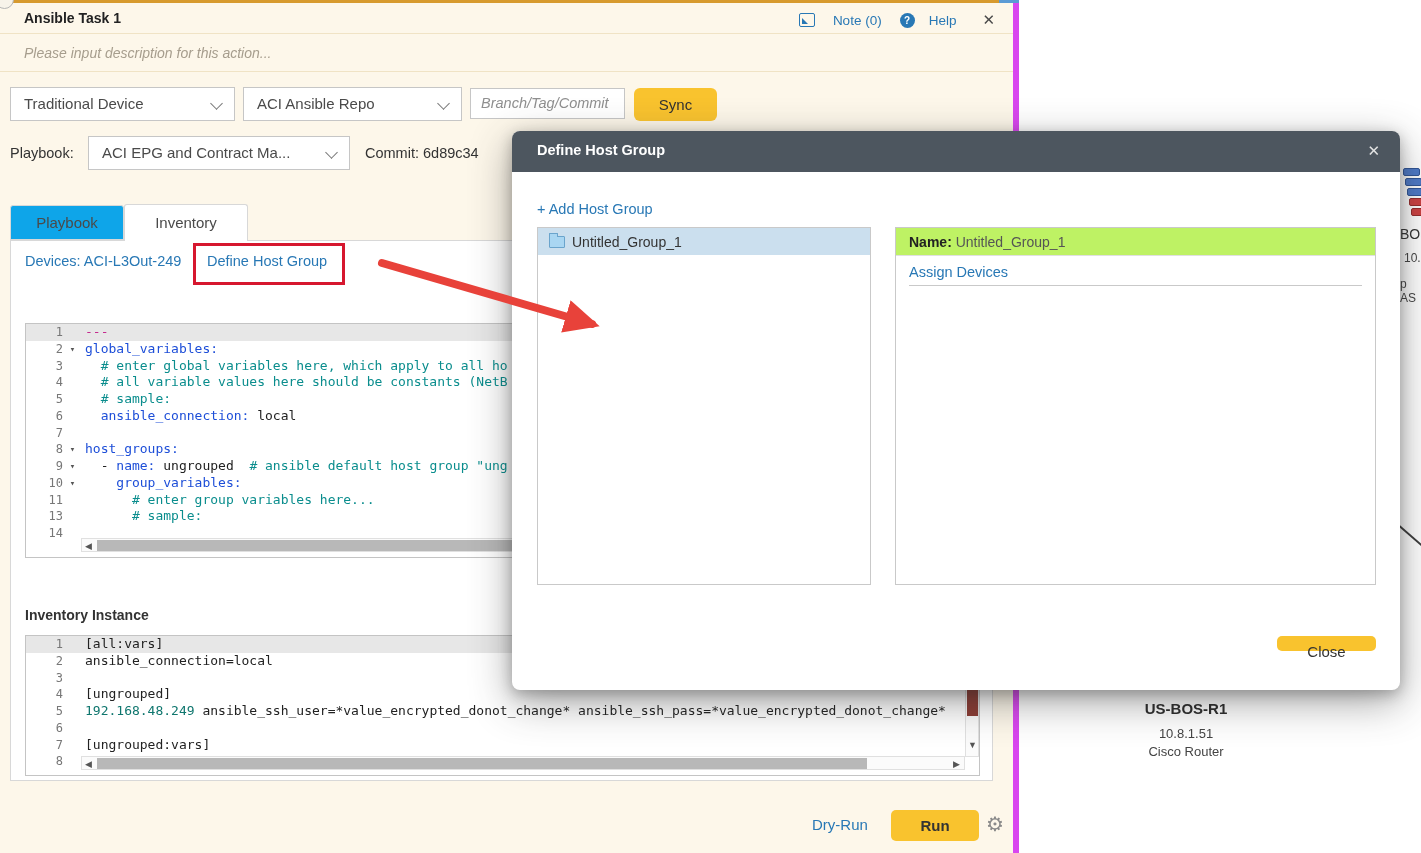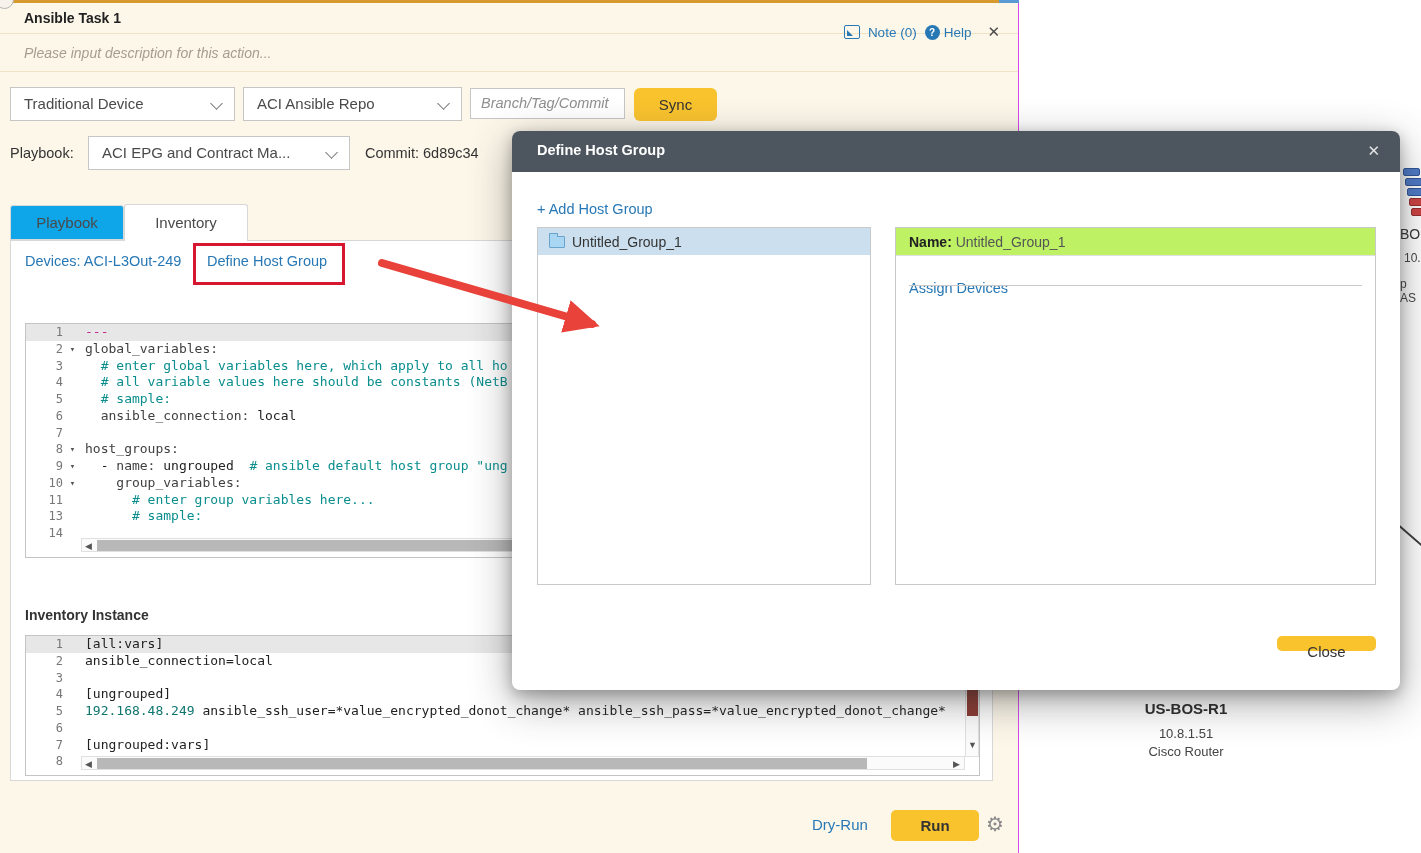--- a/index.html
+++ b/index.html
@@ -13,29 +13,29 @@
   .map-node-type { font-size:13px; margin-top:3px; color:#444; }
   .map-frag { position:absolute; z-index:0; color:#444; font-size:12px; }
   .map-edge { position:absolute; z-index:0; width:50px; height:0; border-top:2px solid #3a3a3a; transform-origin:0 0; transform:rotate(41deg); }
   .map-device-icon { position:absolute; z-index:0; }
   .map-device-icon .bar { width:17px; height:8px; border-radius:2px; margin-bottom:2px; }
   .bar-b { background:#4d79c7; border:1px solid #2f5496; }
   .bar-r { background:#cc4141; border:1px solid #952b2b; }
 
   
   .main-panel { position:absolute; z-index:10; left:0; top:0; width:1019px; height:853px;
-    background:#fdf7ea; border-right:1px solid #d946ef;padding-left:16px; }
+    background:#fdf7ea; border-right:6px solid #d946ef;padding-left:16px; }
   .top-accent { position:absolute; left:0; top:0; width:1000px; height:3px; background:#d79a2e; }
   .top-accent-blue { position:absolute; left:999px; top:0; width:20px; height:3px; background:#5b9bd5; }
   .corner-circle { position:absolute; left:-5px; top:-10px; width:19px; height:19px; border-radius:50%;
     background:#f7f3ea; border:1px solid #b5b5b5; }
 
   .win-header { position:absolute; left:0; top:3px; width:100%; height:31px; border-bottom:1px solid #f0e3c5; }
   .win-title { position:absolute; left:24px; top:7px; font-size:14px; font-weight:bold; color:#222; }
-  .hdr-right { position:absolute; right:18px; top:20px; display:flex; align-items:center; gap:8px; }
+  .hdr-right { position:absolute; right:18px; top:8px; display:flex; align-items:center; gap:18px; }
   .note-icon { position:relative; width:16px; height:14px; border:1.5px solid #2878b5; border-radius:2px; }
   .note-icon::after { content:""; position:absolute; left:2px; bottom:2px; width:0; height:0;
     border-left:6px solid #2878b5; border-top:6px solid transparent; }
   .hdr-link { color:#2878b5; font-size:13.5px; }
   .help-circle { width:15px; height:15px; border-radius:50%; background:#2878b5; color:#fff; font-size:10px;
     font-weight:bold; text-align:center; line-height:15px; }
   .win-close { margin-left:8px; color:#4a4a4a; font-size:15px; }
 
   .desc-row { position:absolute; left:0; top:34px; width:100%; height:38px; border-bottom:1px solid #f0e3c5; }
   .desc-placeholder { position:absolute; left:24px; top:11px; font-size:14px; font-style:italic; color:#a69d8d; }
@@ -65,21 +65,21 @@
   .section-label { position:absolute; font-size:14px; font-weight:bold; color:#333; }
 
   
   .editor { position:absolute; left:14px; width:955px; background:#fff; border:1px solid #c4c4c4; overflow:hidden; }
   .cm-row { display:flex; height:16.75px; line-height:16.75px; font-family:"DejaVu Sans Mono", monospace; font-size:13px; }
   .cm-row.active { background:#e7e7e7; }
   .cm-gutter-cell { flex:0 0 56px; display:flex; }
   .cm-num { flex:0 0 40px; text-align:right; color:#777; font-size:12px; padding-right:3px; }
   .cm-fold { flex:0 0 13px; color:#555; font-size:9px; line-height:17px; text-align:center; }
   .cm-code { white-space:pre; padding-left:3px; color:#222; }
-  .tk-key { color:#404040; }
+  .tk-key { color:#1d4ed8; }
   .tk-comment { color:#0a8d8d; }
   .tk-meta { color:#c52b8e; }
   .tk-ip { color:#0f766e; }
   .tk-plain { color:#222; }
 
   .hscroll { position:absolute; left:56px; height:14px; background:#fbfbfb; border:1px solid #e0e0e0; }
   .hthumb { position:absolute; top:1px; height:11px; background:#b8b8b8; }
   .sb-arrow { position:absolute; font-size:9px; color:#555; }
   .vscroll { position:absolute; width:14px; background:#fbfbfb; border:1px solid #e0e0e0; }
   .vthumb-maroon { position:absolute; left:1px; top:1px; width:11px; height:78px; background:#8b3a32; }
@@ -101,21 +101,21 @@
   .group-row { display:flex; align-items:center; height:27px; font-size:14px; color:#333; }
   .group-row.selected { background:#cbdfee; }
   .folder-icon { position:relative; width:16px; height:12px; margin-left:11px; margin-right:7px;
     background:#a9d6f2; border:1px solid #6aa4cc; border-radius:1px; }
   .folder-icon::before { content:""; position:absolute; left:-1px; top:-4px; width:7px; height:3px;
     background:#a9d6f2; border:1px solid #6aa4cc; border-bottom:none; border-radius:1px 1px 0 0; }
   .detail-panel { position:absolute; left:383px; top:96px; width:481px; height:358px; border:1px solid #c9c9c9; background:#fff; }
   .detail-name-row { position:absolute; left:0; top:0; width:100%; height:28px; background:#bef264;
     border-bottom:1px solid #e0e0e0; font-size:14px; color:#555; line-height:28px; padding-left:13px; }
   .detail-name-row b { color:#222; }
-  .assign-link { position:absolute; left:13px; top:36px; font-size:14.5px;margin-top:16px; }
+  .assign-link { position:absolute; left:13px; top:36px; font-size:14.5px; }
   .detail-divider { position:absolute; left:13px; right:13px; top:57px; border-top:1px solid #c9c9c9; }
   .close-btn { left:765px; top:505px; width:99px; height:15px; line-height:31px; border-radius:5px; }
 
   
   .anno-box { position:absolute; z-index:60; left:193px; top:243px; width:152px; height:42px;
     border:3px solid #d6172f; }
   .anno-arrow-svg { position:absolute; z-index:60; left:370px; top:250px; }
 </style>
 </head>
 <body>

